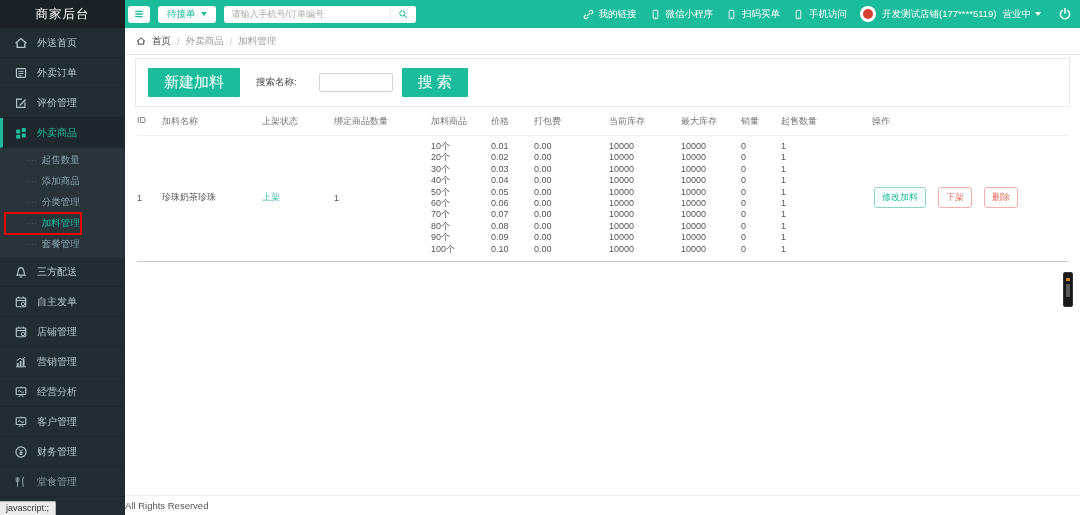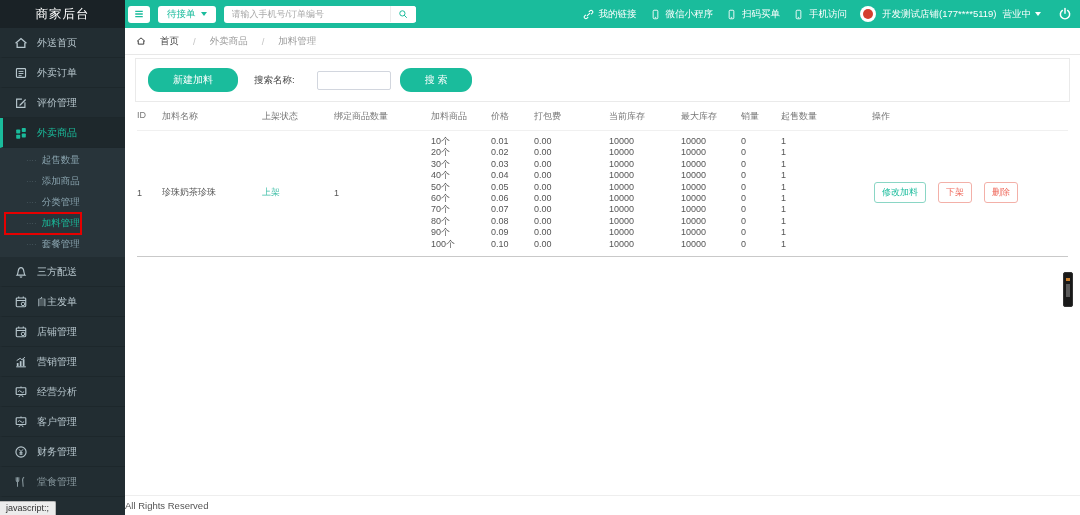--- a/index.html
+++ b/index.html
@@ -50,27 +50,27 @@
   .tb-link{display:flex;align-items:center;gap:5px;font-size:9.5px;cursor:pointer;color:#fff;white-space:nowrap}
   .tb-link .icon{width:11px;height:11px}
   .store{display:flex;align-items:center;gap:6px;font-size:9.5px;white-space:nowrap}
   .avatar{width:16px;height:16px;border-radius:50%;background:#fff;display:flex;align-items:center;justify-content:center;flex:none}
   .avatar i{width:10px;height:10px;border-radius:50%;background:#d43f2f;display:block}
   .status-toggle{display:flex;align-items:center;gap:4px;cursor:pointer}
   .power-btn{background:none;border:none;color:#fff;width:15px;height:15px;padding:0;cursor:pointer;margin-left:3px}
 
   
   .main{position:absolute;left:125px;top:28px;right:0;bottom:0;background:#fff}
-  .breadcrumb{height:27px;border-bottom:1px solid #e8e8e8;display:flex;align-items:center;padding:12px 11px;gap:14px;
+  .breadcrumb{height:27px;border-bottom:1px solid #e8e8e8;display:flex;align-items:center;padding:12px 11px;gap:6px;
               font-size:9.5px;color:#999;background:#fff}
   .breadcrumb .icon{width:10px;height:10px;color:#333}
   .bc-home{color:#444}
   .bc-sep{color:#c3c3c3}
   .toolbar-box{margin:3px 10px 0;border:1px solid #eaeaea;display:flex;align-items:center;padding:9px 12px}
-  .btn-green{background:var(--accent);color:#fff;border:none;border-radius:11px;font-size:10px;padding:5px 25px;cursor:pointer}
+  .btn-green{background:var(--accent);color:#fff;border:none;border-radius:1px;font-size:15px;padding:5px 16px;cursor:pointer}
   .lab{font-size:9.5px;color:#444;margin-left:16px;margin-right:22px}
   .name-input{width:74px;height:19px;border:1px solid #d2d6de;border-radius:2px;font-size:9.5px;padding:0 5px;outline:none}
   .toolbar-box .btn-green.srch{margin-left:9px}
 
   
   .table{margin:0 12px 0;font-size:9px;color:#555}
   .thead{display:flex;padding:8px 0 7px}
   .th{color:#777}
   .col{padding-right:6px;overflow:hidden;white-space:nowrap}
   .c0{width:25px}.c1{width:100px}.c2{width:72px}.c3{width:97px}.c4{width:60px}.c5{width:43px}

